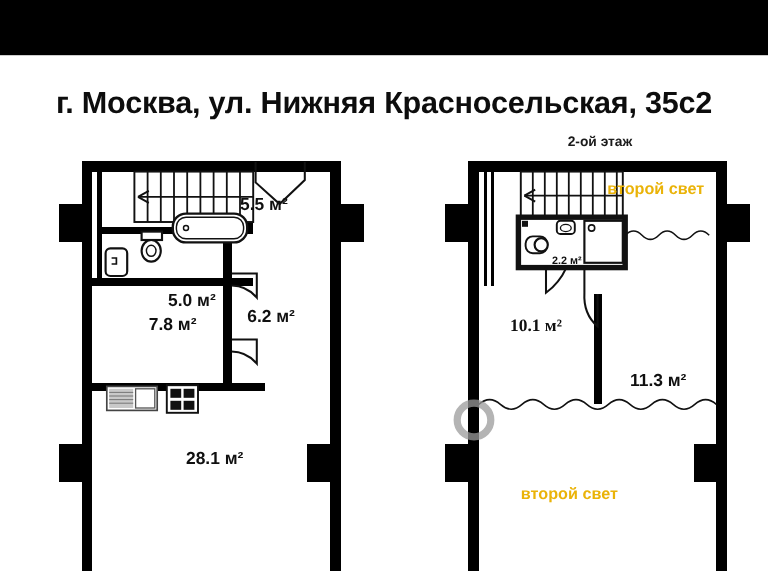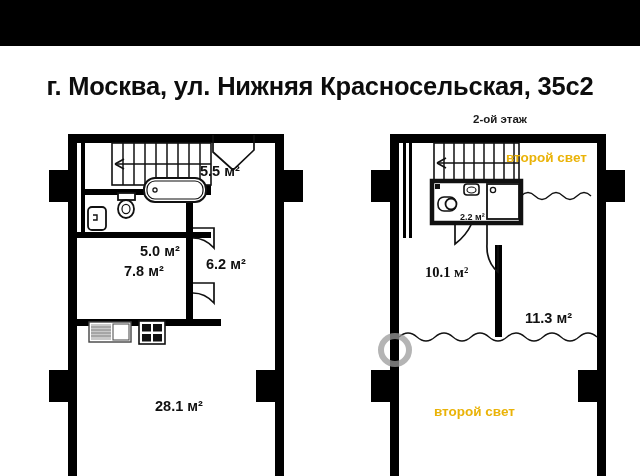--- a/index.html
+++ b/index.html
@@ -142,21 +142,21 @@
       <path d="M213 135 L213 152 L233 170 L254 150 L254 135"></path>
       <path d="M193 228 L214 228 L214 248 Q205 238 193 238"></path>
       <path d="M193 283 L214 283 L214 303 Q205 293 193 293"></path>
     </g>
   </svg>
 
   <div class="area" style="left:200px;top:163px;">5.5 м²</div>
   <div class="area" style="left:140px;top:206px;margin-top:37px;">5.0 м²</div>
   <div class="area" style="left:124px;top:263px;">7.8 м²</div>
   <div class="area" style="left:206px;top:256px;">6.2 м²</div>
-  <div class="area" style="left:155px;top:398px;">28.1 м²</div>
+  <div class="area" style="left:155px;top:375px;">28.1 м²</div>
 
   <svg width="640" height="476">
     <g shape-rendering="crispEdges" fill="#000">
       <rect x="390" y="134" width="216" height="9"></rect>
       <rect x="390" y="134" width="9" height="342"></rect>
       <rect x="597" y="134" width="9" height="342"></rect>
       <rect x="371" y="170" width="19" height="32"></rect>
       <rect x="371" y="370" width="19" height="32"></rect>
       <rect x="606" y="170" width="19" height="32"></rect>
       <rect x="578" y="370" width="19" height="32"></rect>

